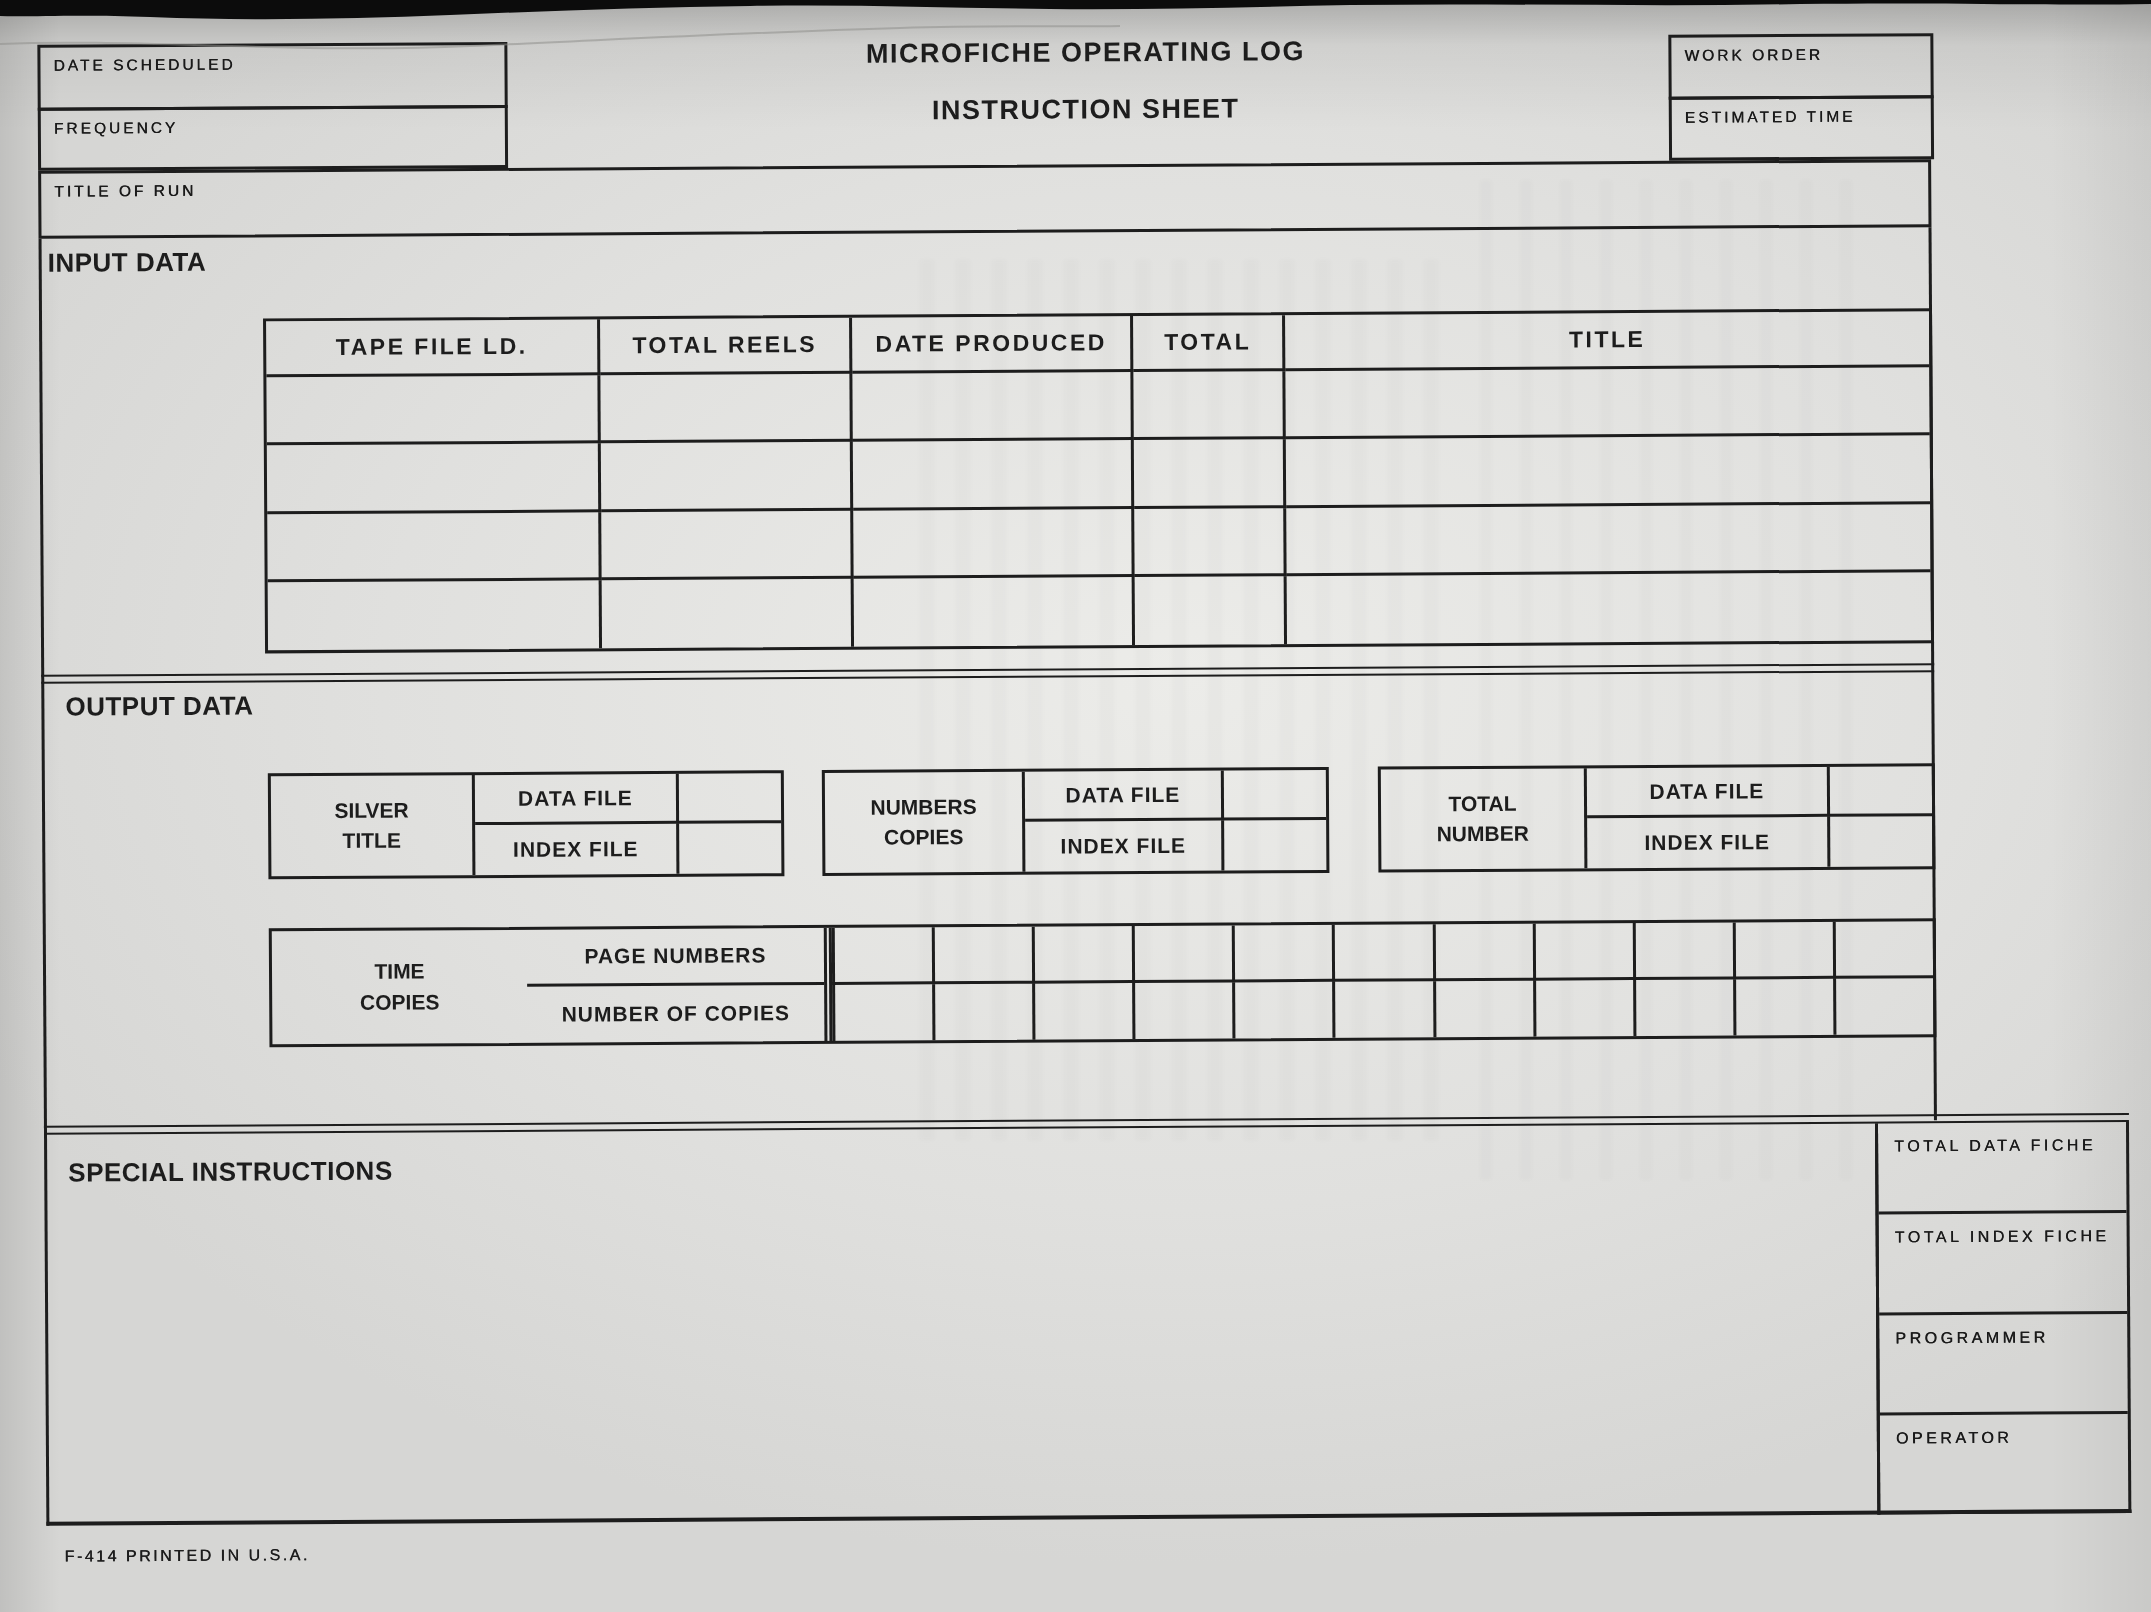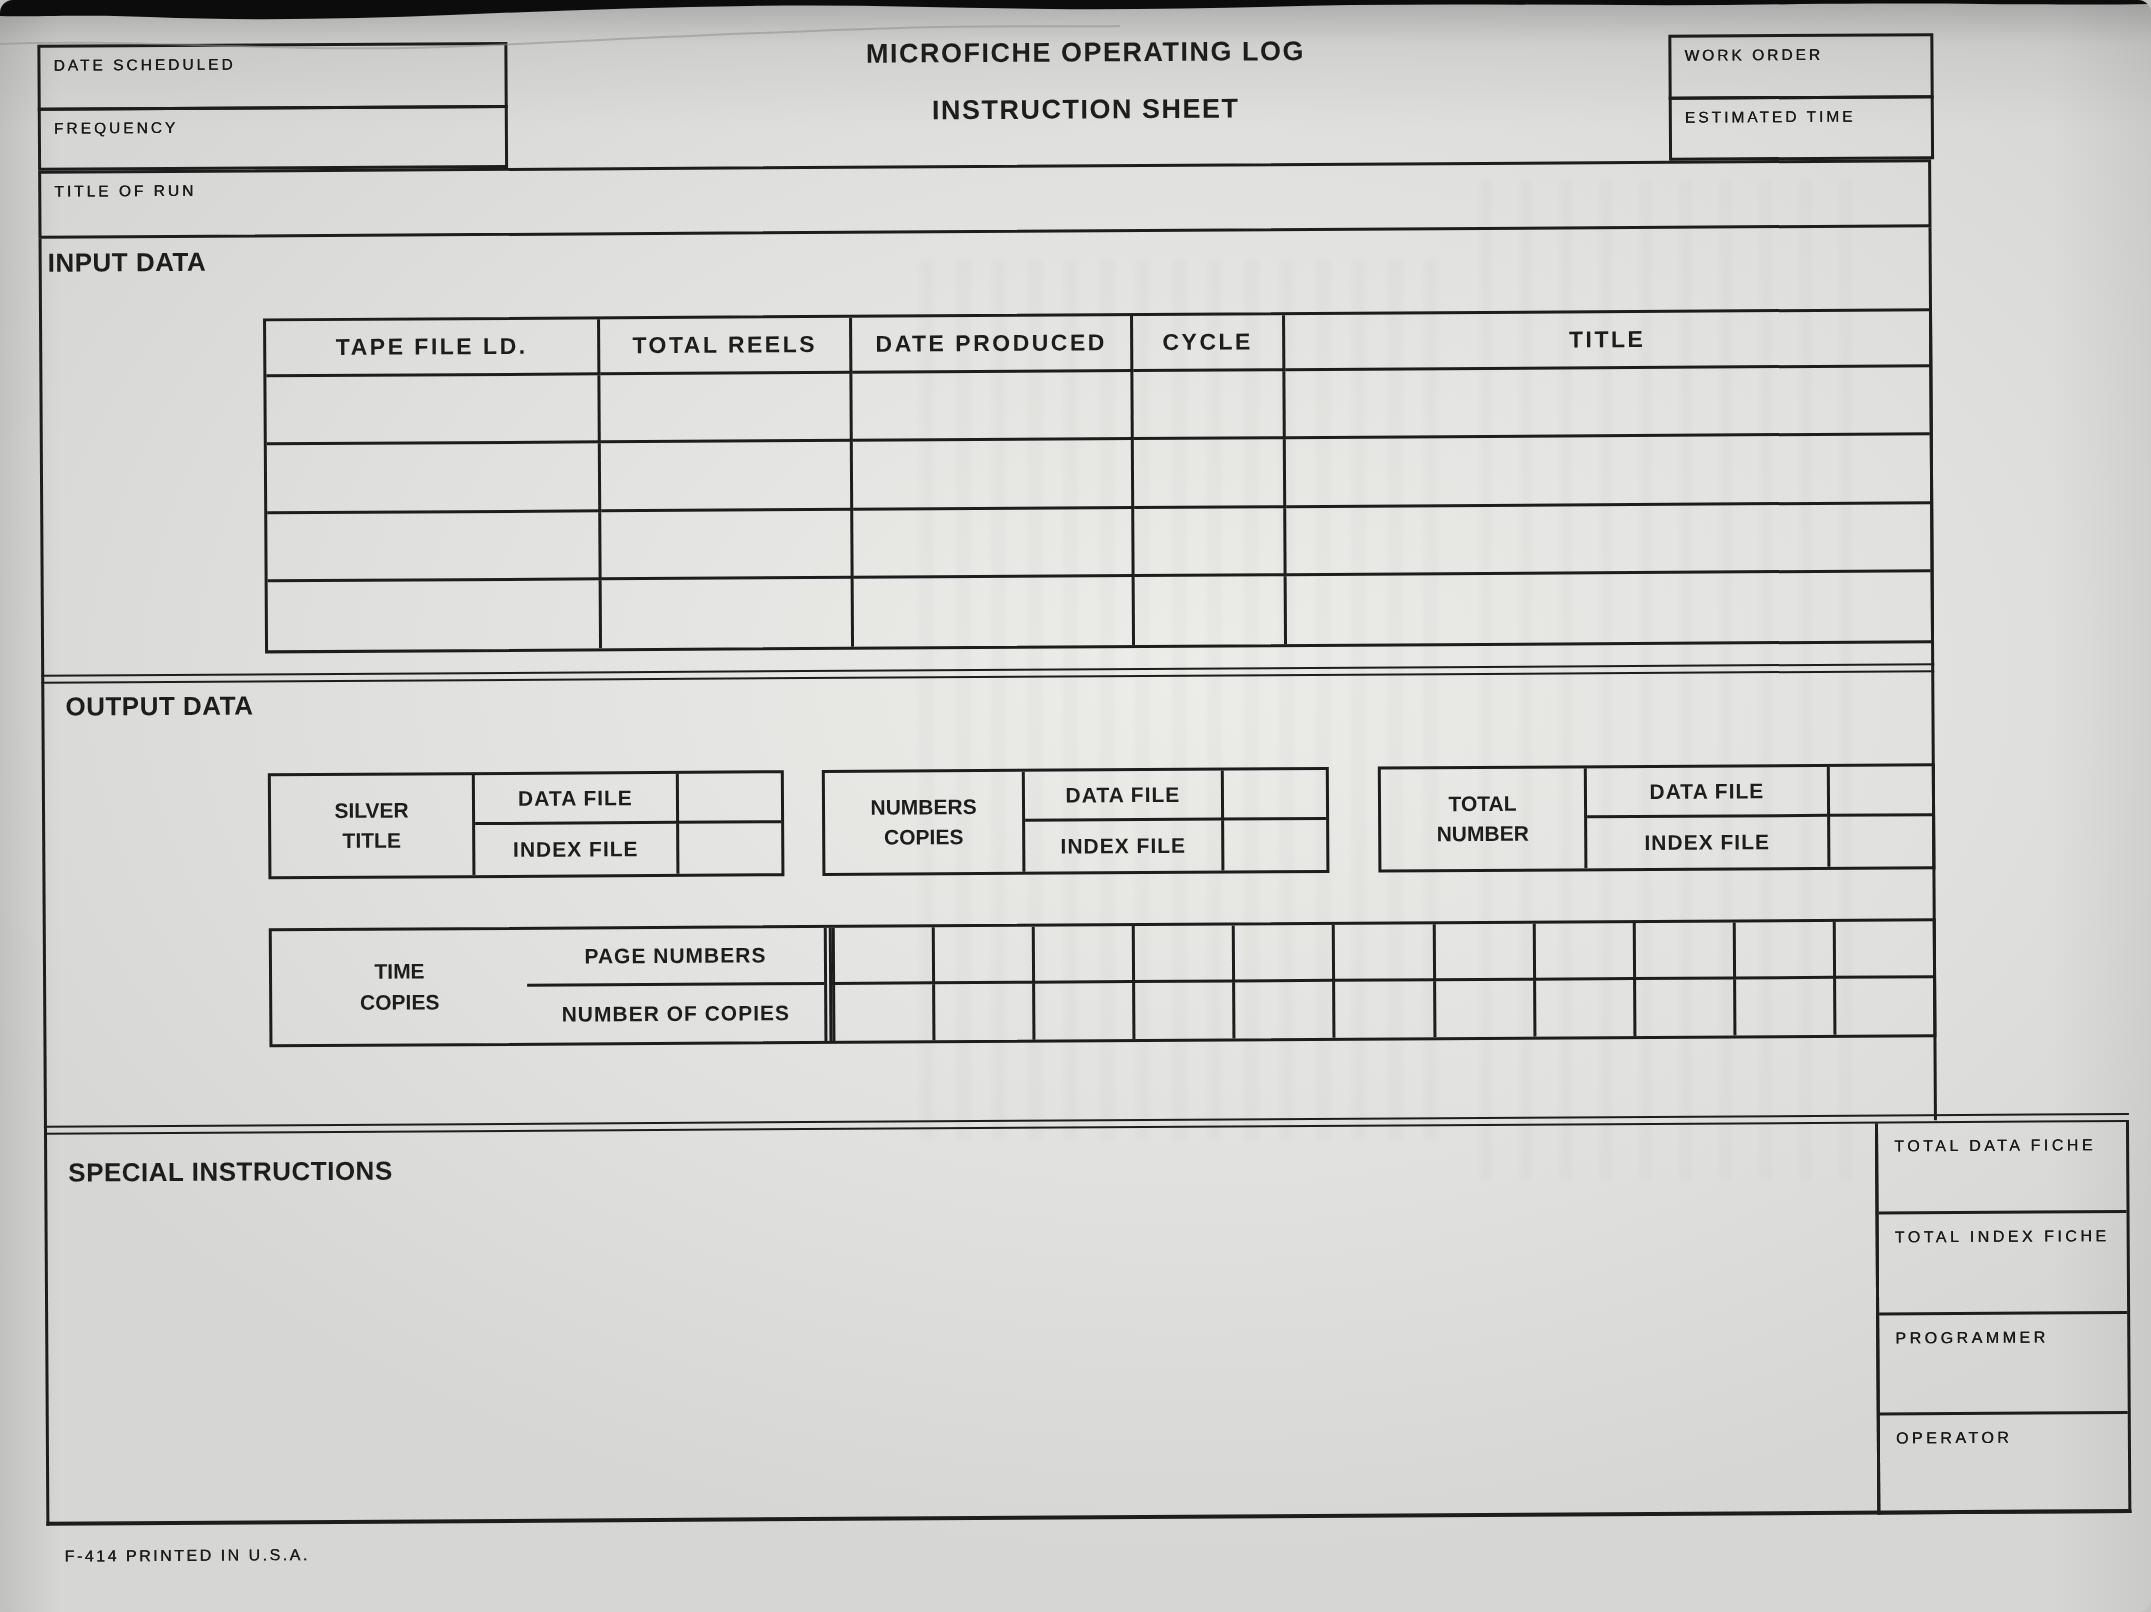--- a/index.html
+++ b/index.html
@@ -4,21 +4,20 @@
 <style>
   :root{ --ink:#1d1d1d; }
   html,body{margin:0;padding:0;background:#c2c2c0;}
   .page{
     position:relative; width:2151px; height:1612px; overflow:hidden;
     font-family:"Liberation Sans","DejaVu Sans",sans-serif; color:var(--ink);
     background:
       linear-gradient(90deg, rgba(0,0,0,0.10) 0, rgba(0,0,0,0) 60px, rgba(0,0,0,0) 2050px, rgba(0,0,0,0.06) 100%),
       linear-gradient(180deg, rgba(0,0,0,0.22) 0, rgba(0,0,0,0.06) 45px, rgba(0,0,0,0) 130px),
       radial-gradient(ellipse 62% 55% at 55% 42%, #ecece9 0%, #e0e0de 60%, #d6d6d4 100%);
-    border-radius: 13px;
   }
   .top-edge{position:absolute;left:0;top:0;width:2151px;height:60px;z-index:5;}
   .ghost{position:absolute;pointer-events:none;filter:blur(2px);}
   .g1{left:920px;top:260px;width:520px;height:880px;opacity:.5;
       background:repeating-linear-gradient(90deg, rgba(70,70,70,.05) 0 14px, transparent 14px 36px);}
   .g2{left:1480px;top:180px;width:380px;height:1000px;opacity:.45;
       background:repeating-linear-gradient(90deg, rgba(70,70,70,.05) 0 12px, transparent 12px 40px);}
 
   .sheet{position:absolute;left:0;top:0;width:2151px;height:1612px;
          transform:rotate(-0.35deg);transform-origin:0 50%;}
@@ -123,21 +122,21 @@
     <div class="line" style="left:42px;top:239px;width:3px;height:1287px;"></div>
     <div class="line" style="left:1932px;top:239px;width:3px;height:893px;"></div>
     <div class="line" style="left:42px;top:1522px;width:2085px;height:4px;"></div>
 
     <div class="abs sec" style="left:51px;top:248px;">INPUT DATA</div>
 
     <div class="abs it" id="inputTable" style="left: 266px; top: 320px; width: 1669px; height: 335px; grid-template-rows: 56px repeat(4, 1fr);">
         <div class="it-cell it-th bb br">TAPE FILE LD.</div>
         <div class="it-cell it-th bb br">TOTAL REELS</div>
         <div class="it-cell it-th bb br">DATE PRODUCED</div>
-        <div class="it-cell it-th bb br">CYCLE</div>
+        <div class="it-cell it-th bb br">TOTAL</div>
         <div class="it-cell it-th bb">TITLE</div>
         <div class="it-cell it-td br bb"></div>
         <div class="it-cell it-td br bb"></div>
         <div class="it-cell it-td br bb"></div>
         <div class="it-cell it-td br bb"></div>
         <div class="it-cell it-td bb"></div>
         <div class="it-cell it-td br bb"></div>
         <div class="it-cell it-td br bb"></div>
         <div class="it-cell it-td br bb"></div>
         <div class="it-cell it-td br bb"></div>

